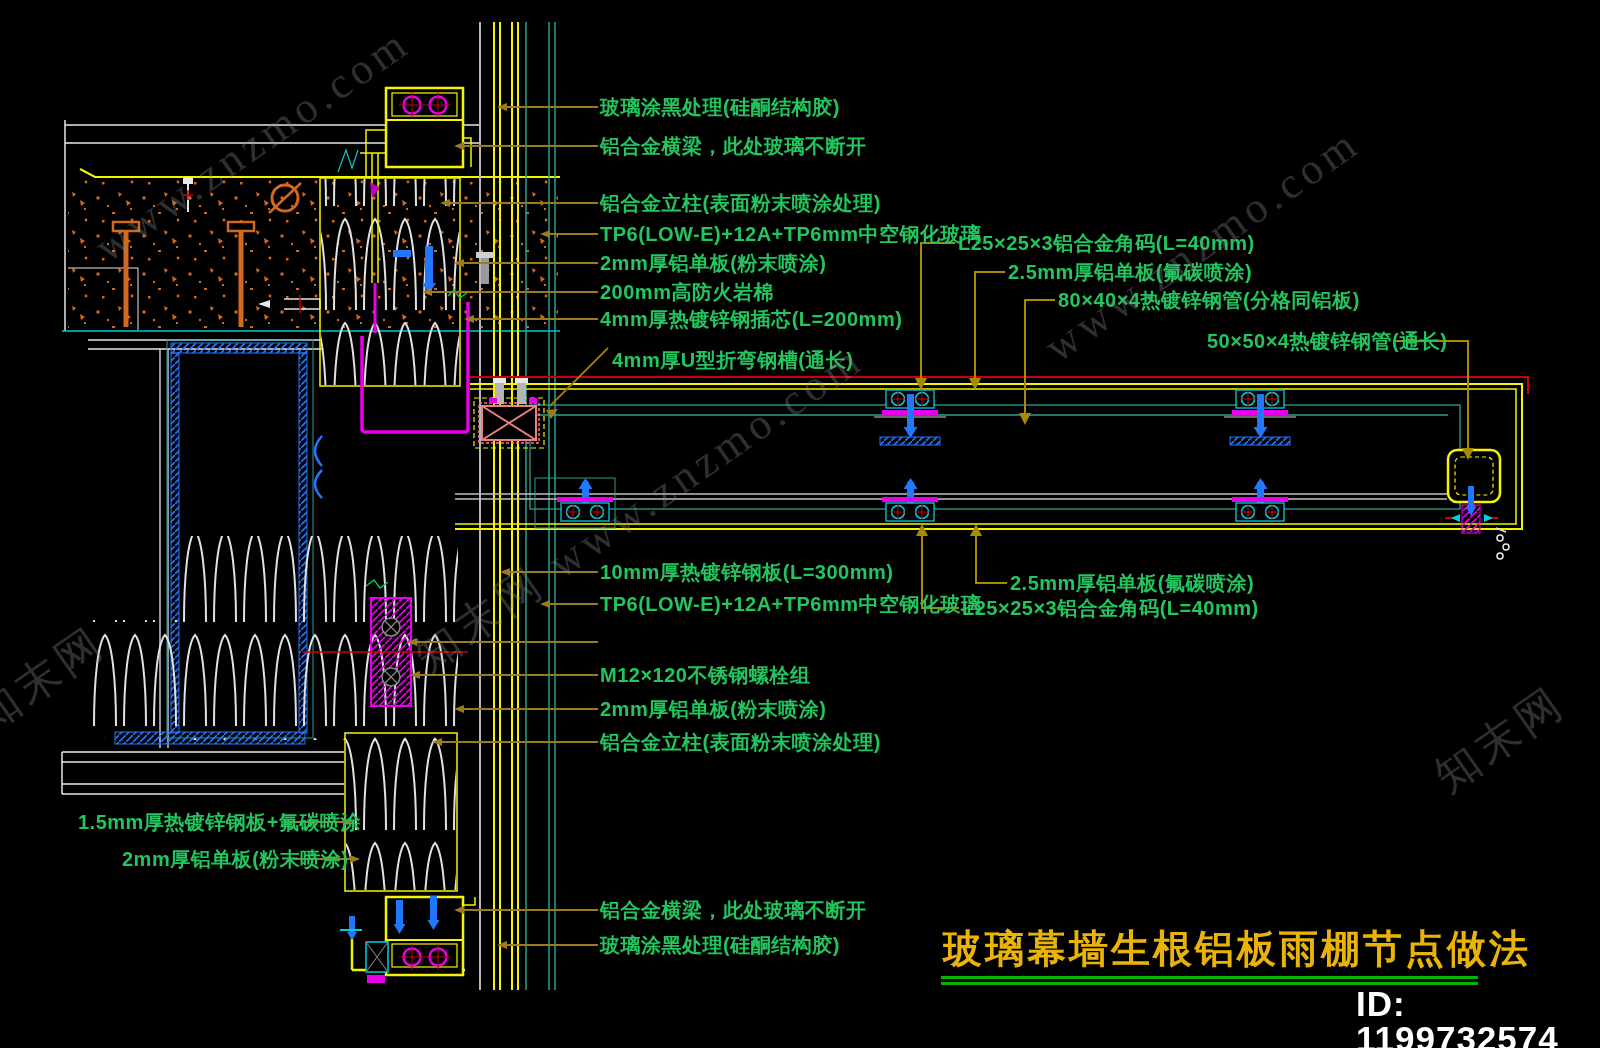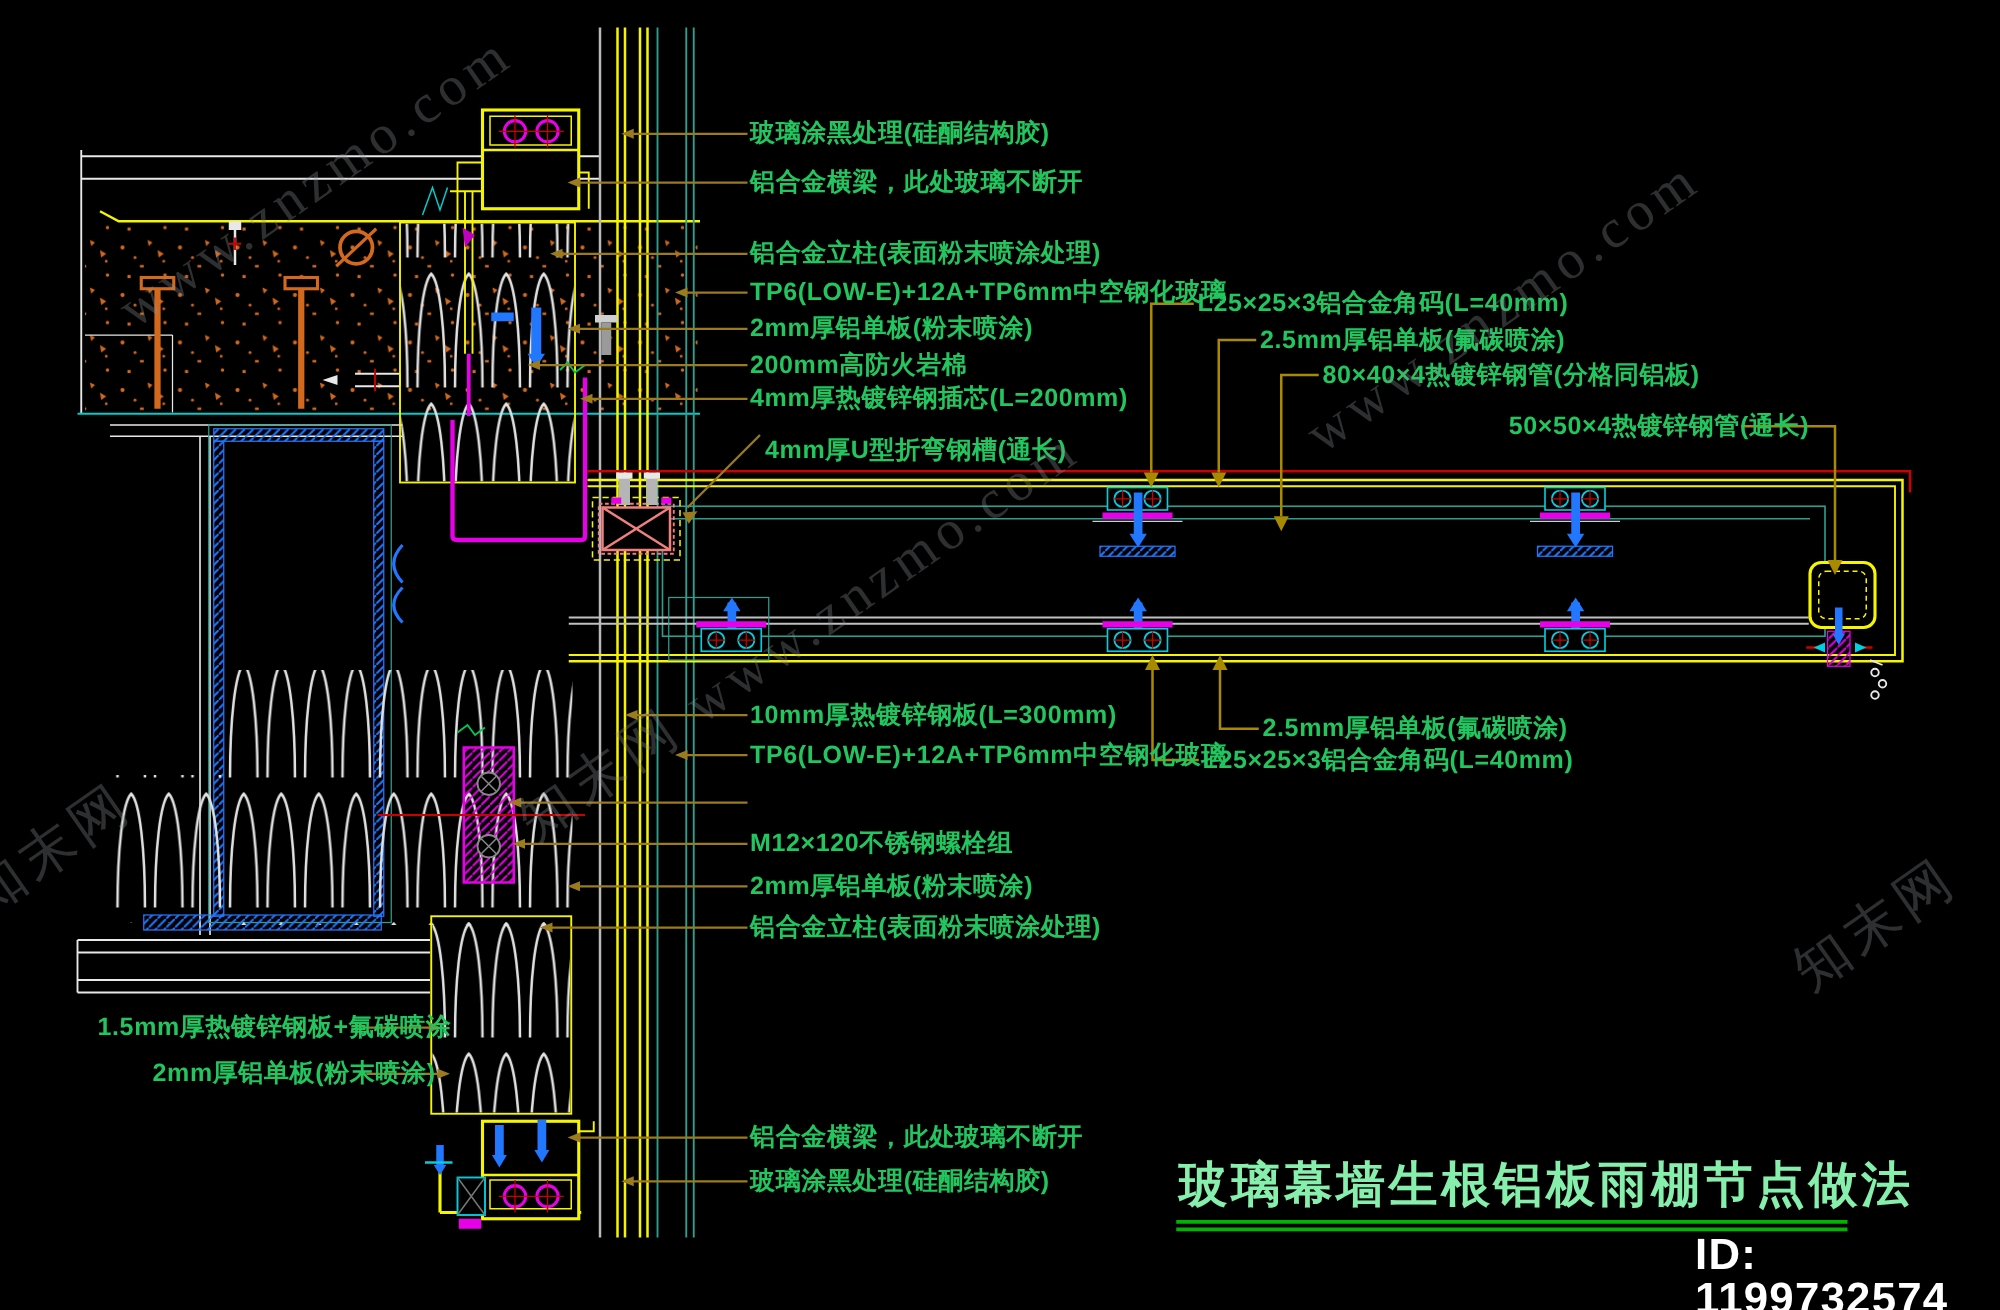--- a/index.html
+++ b/index.html
@@ -3,21 +3,21 @@
 <meta charset="utf-8">
 <style>
   html,body{margin:0;padding:0;background:#000;}
   .canvas{position:relative;width:1600px;height:1048px;background:#000;overflow:hidden;
           font-family:"Liberation Sans",sans-serif;}
   .canvas svg{position:absolute;left:0;top:0;}
   .ann{position:absolute;color:#22c55e;font:700 20px/1 "Liberation Sans",sans-serif;
        transform:translateY(-50%);white-space:nowrap;letter-spacing:.5px;}
   .wm{position:absolute;color:#8e9296;opacity:.32;font:400 44px/1 "Liberation Serif",serif;
       transform:rotate(-35deg);transform-origin:left center;white-space:nowrap;letter-spacing:5px;}
-  .title{position:absolute;left:943px;top:926px;color:#86efac;
+  .title{position:absolute;left:943px;top:926px;color:#eab308;
          font:700 39px/1.2 "Liberation Serif",serif;letter-spacing:3px;white-space:nowrap;}
   .uline{position:absolute;height:3px;background:#00b400;}
   .idtag{position:absolute;left:1356px;top:986px;color:#fff;
          font:700 35px/1 "Liberation Sans",sans-serif;letter-spacing:1px;}
   .brand{position:absolute;left:1398px;top:908px;color:#a8a8a8;opacity:.82;
          font:500 80px/1 "Liberation Serif",serif;letter-spacing:6px;}
 </style>
 </head>
 <body>
 

